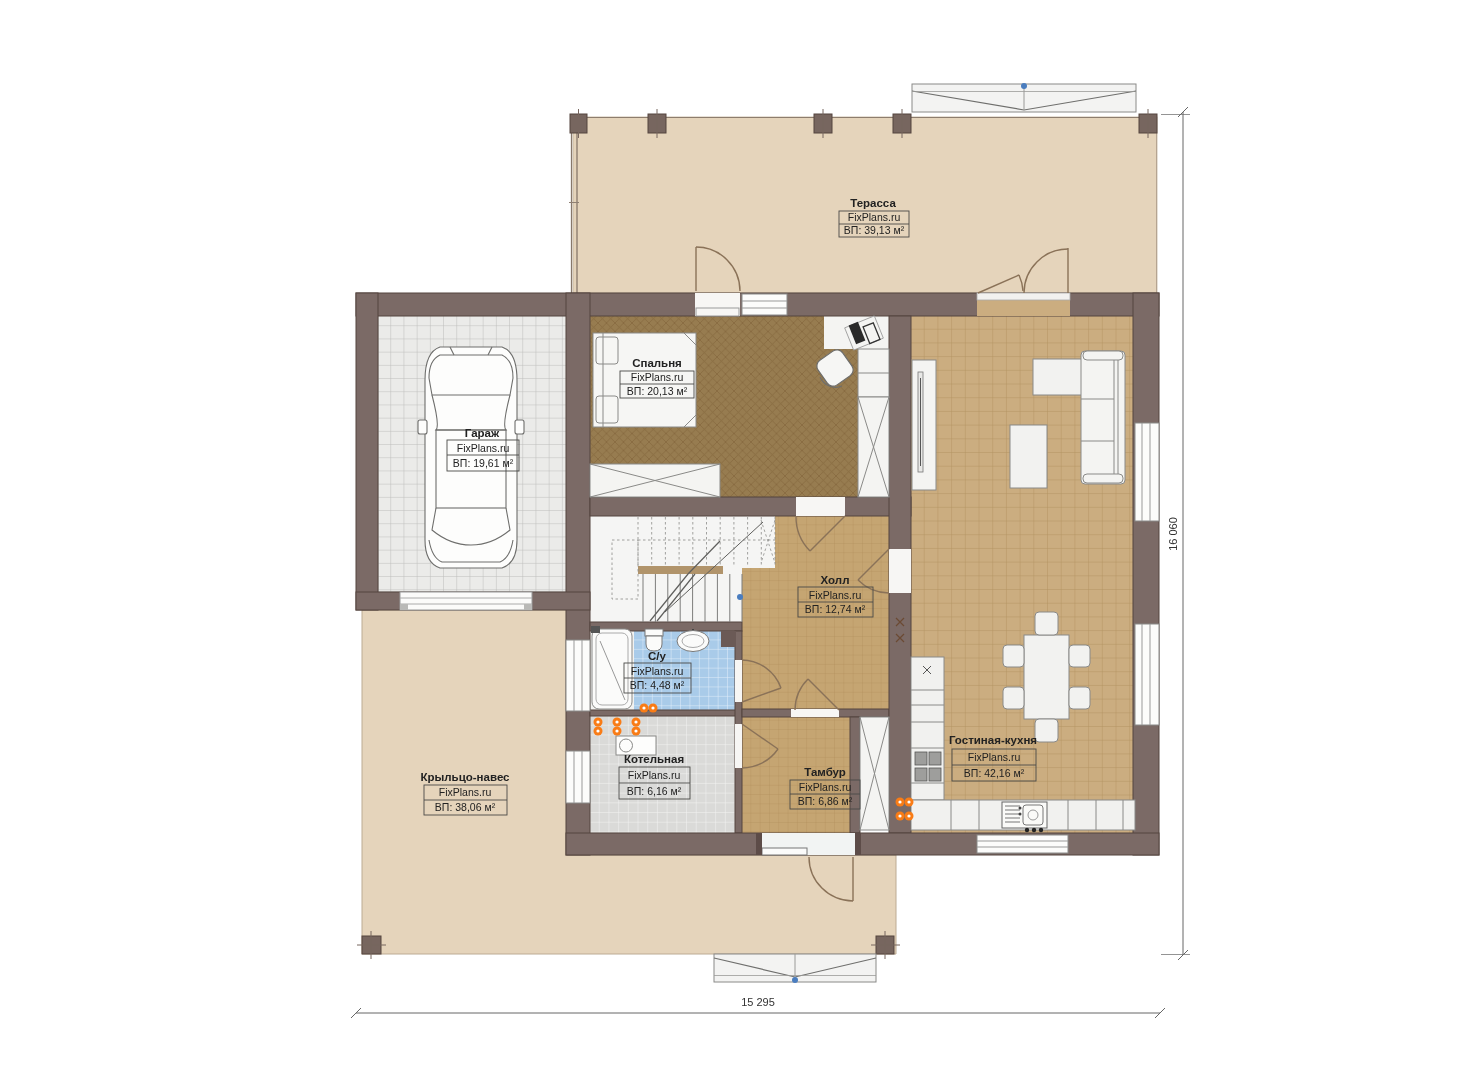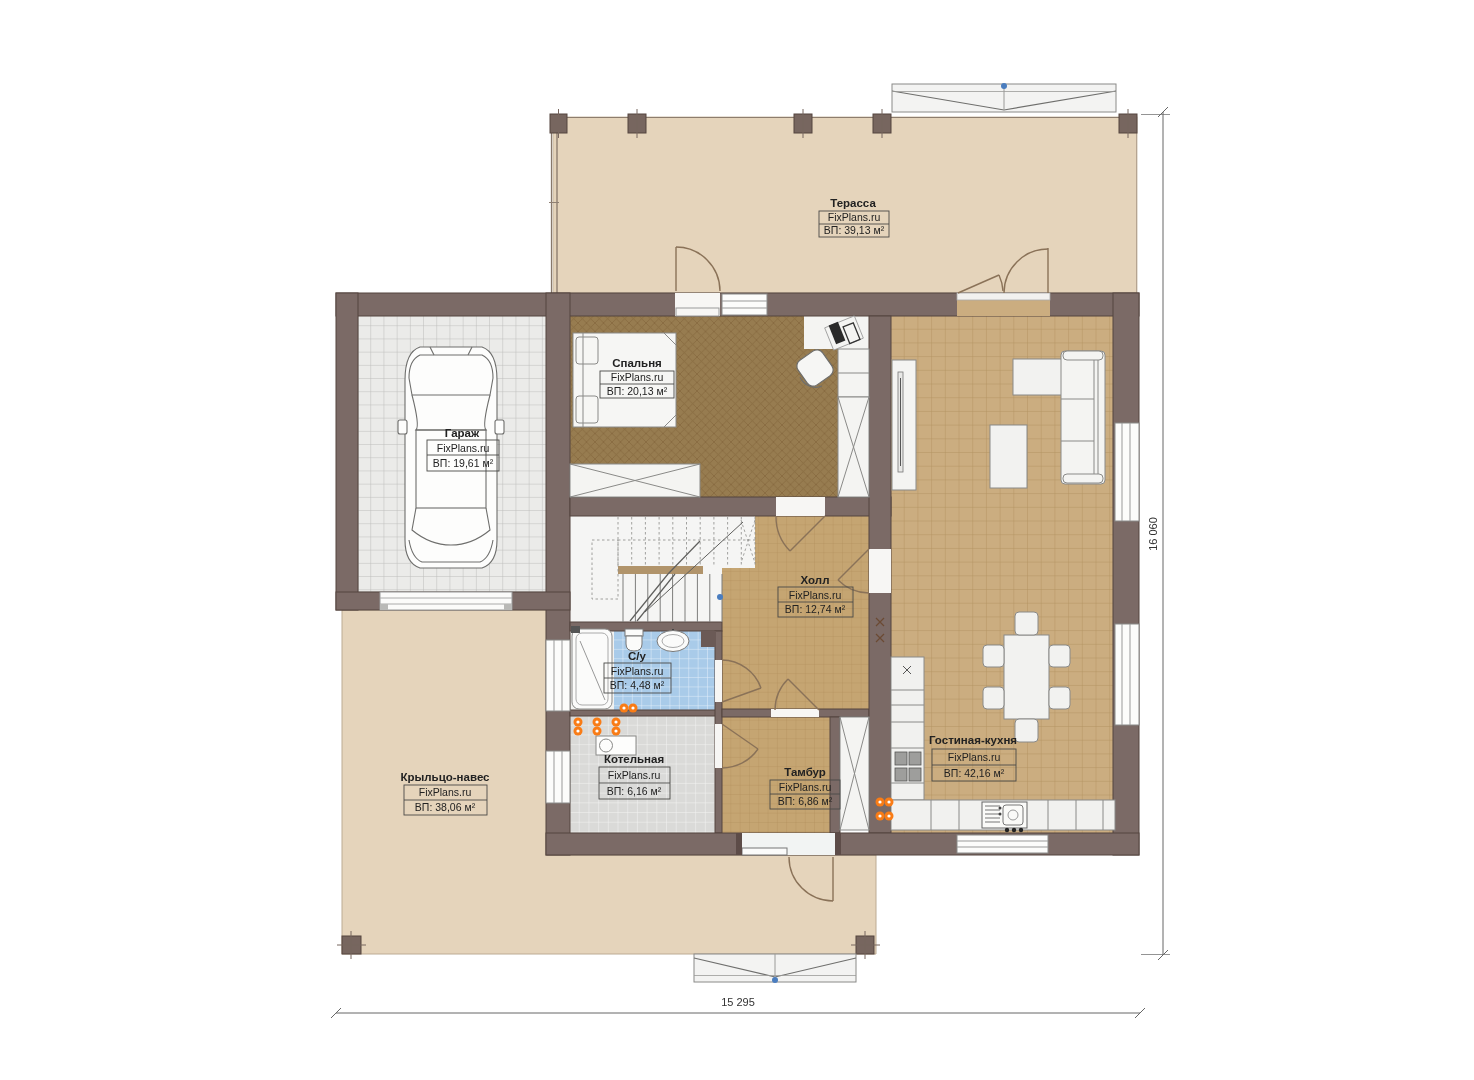--- a/index.html
+++ b/index.html
@@ -1,17 +1,17 @@
 <!DOCTYPE html>
 <html><head>
 <meta charset="utf-8">
 <style>
 html,body{margin:0;padding:0;background:#fff;}
 #page{position:relative;width:1248px;height:1080px;background:#fff;overflow:hidden;
-font-family:"Liberation Sans",sans-serif;}
+font-family:"Liberation Sans",sans-serif;padding-left:20px;}
 text{font-family:"Liberation Sans",sans-serif;fill:#2e2e2e;}
 .ttl{font-size:11.5px;font-weight:bold;fill:#222;}
 .row{font-size:10.5px;fill:#222;}
 .dim{font-size:11px;fill:#333;}
 </style>
 </head>
 <body>
 <div id="page">
 <svg width="1474" height="1080" viewBox="0 0 1474 1080">
 <defs>

